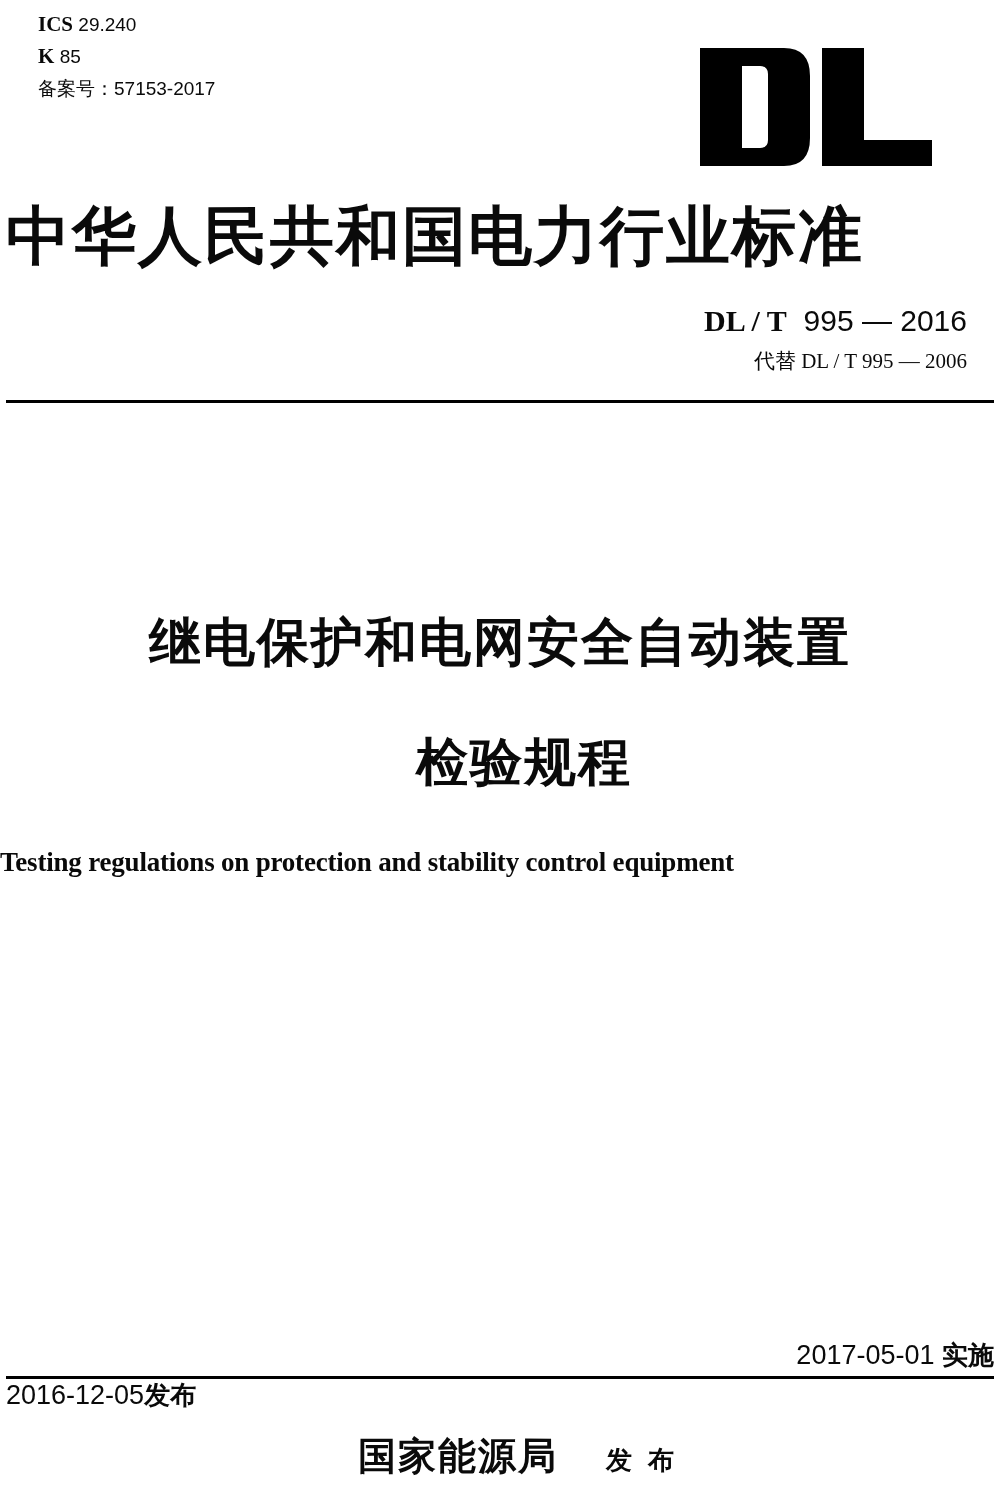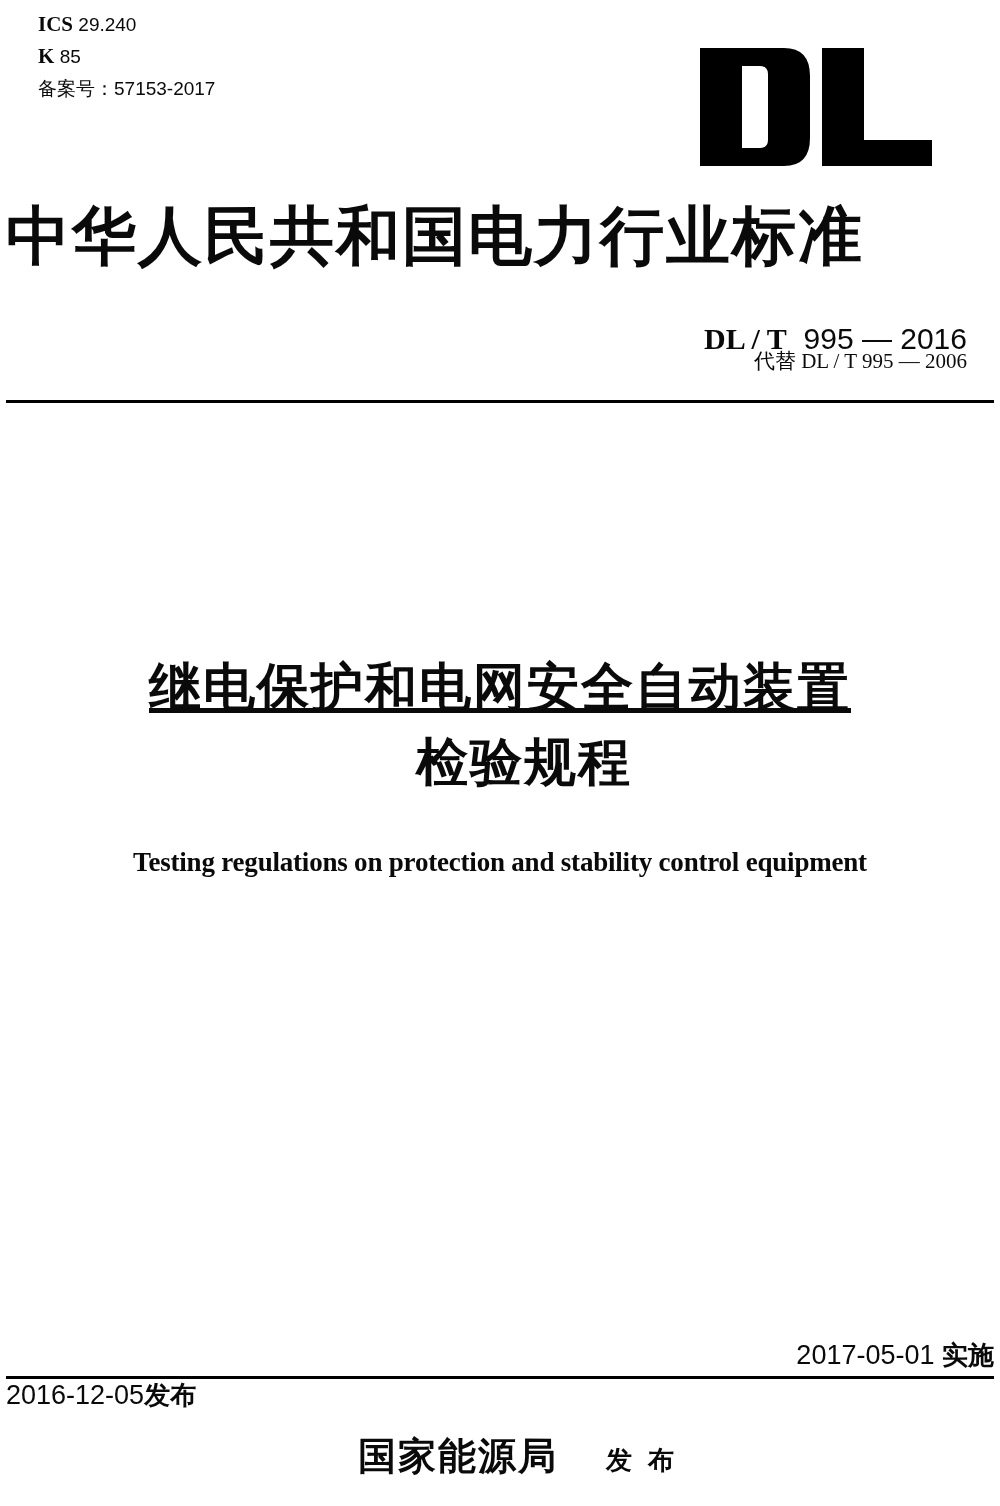--- a/index.html
+++ b/index.html
@@ -58,21 +58,21 @@
       letter-spacing: 2px;
       padding: 0 6px;
       box-sizing: border-box;
       white-space: nowrap;
     }
 
     
     .std-number {
       position: absolute;
       right: 33px;
-      top: 322px;
+      top: 304px;
       font-size: 30px;
       line-height: 34px;
       white-space: nowrap;
       font-family: "Liberation Sans", sans-serif;
     }
     .std-number .prefix {
       font-family: "Liberation Serif", serif;
       font-weight: bold;
     }
     .std-replace {
@@ -100,28 +100,28 @@
       left: 0;
       width: 1000px;
       text-align: center;
       font-family: "DejaVu Sans", sans-serif;
       font-weight: bold;
       font-size: 52px;
       line-height: 60px;
       letter-spacing: 2px;
       white-space: nowrap;
     }
-    .title-cn-1 { top: 657px; text-decoration: underline; }
+    .title-cn-1 { top: 612px; }
     .title-cn-2 { top: 732px; padding-left: 24px; }
 
     .title-en {
       position: absolute;
       left: 0;
       width: 1000px;
-      text-align: center;
+      text-align: left;
       top: 845px;
       font-family: "Liberation Serif", serif;
       font-weight: bold;
       font-size: 27px;
       line-height: 34px;
       white-space: nowrap;
       letter-spacing: -0.2px;
     }
 
     

